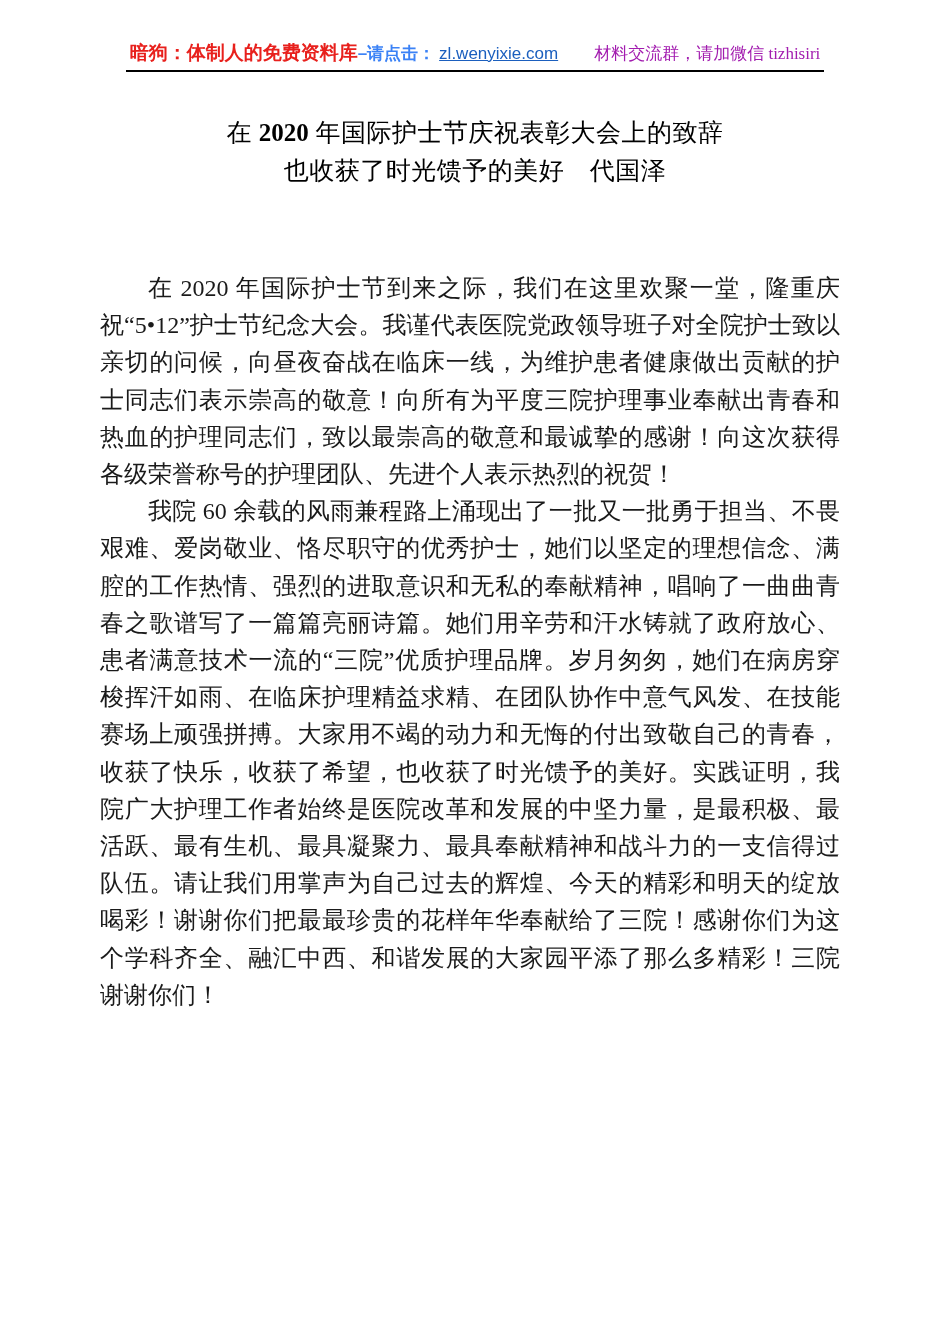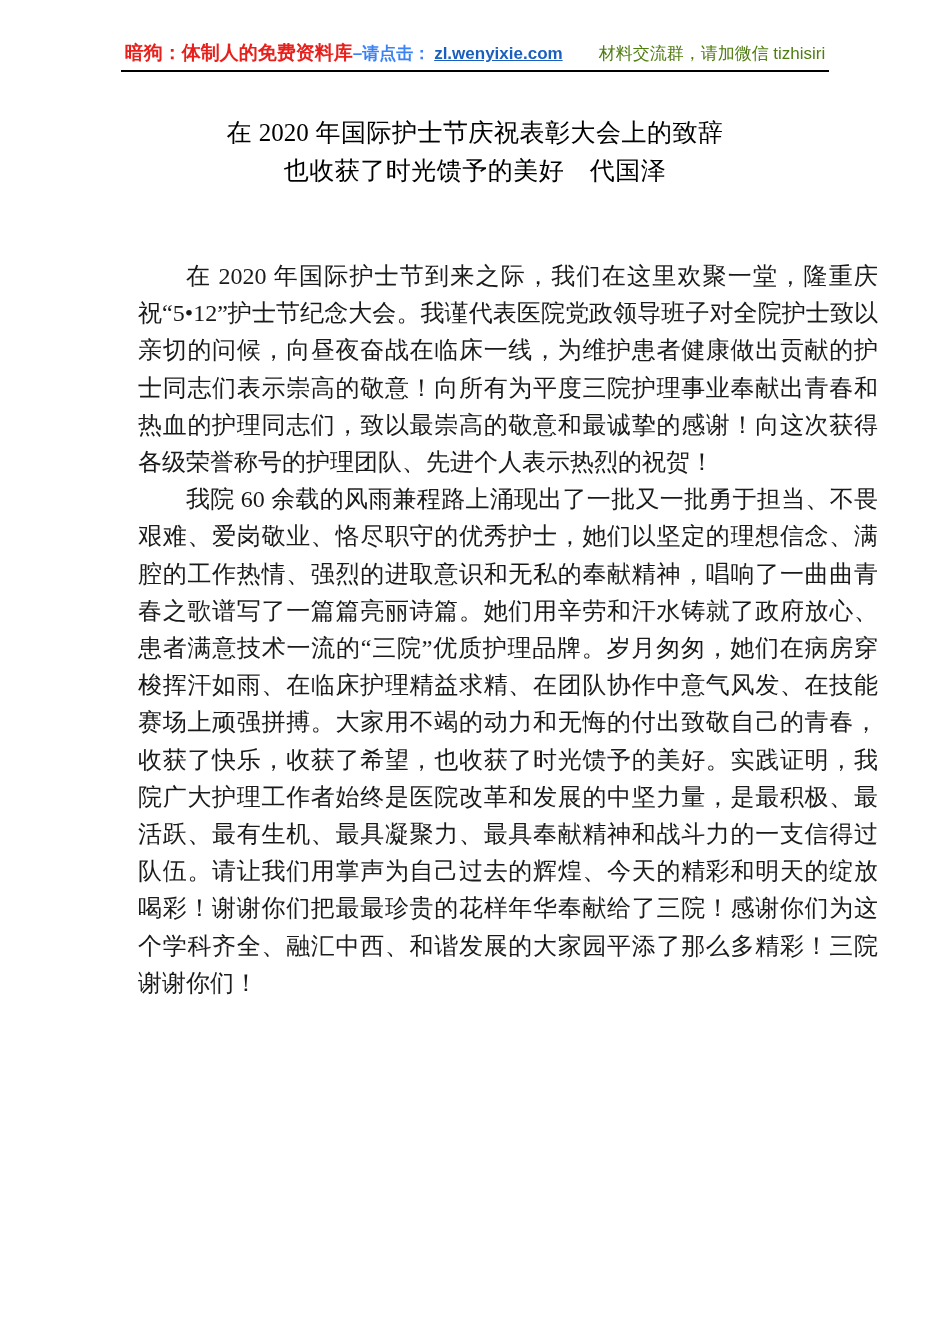--- a/index.html
+++ b/index.html
@@ -49,67 +49,66 @@
   .promo-black {
     color: #3b82f6;
     font-family: "Liberation Sans", "DejaVu Sans", sans-serif;
     font-size: 17px;
     font-weight: bold;
   }
   .promo-link {
     color: #1b5fbe;
     font-family: "Liberation Sans", "DejaVu Sans", sans-serif;
     font-size: 17px;
-    font-weight: bold;
+    font-weight: normal;
     text-decoration: underline;
   }
   .promo-gap {
     display: inline-block;
     width: 16px;
   }
   .promo-tail {
-    color: #4d7c0f;
-    font-family: Liberation Sans, sans-serif;
+    color: #a21caf;
+    font-family: Liberation Serif, serif;
     font-size: 17px;
     margin-left: 20px;
   }
 
   
   .title-block {
     position: absolute;
     left: 0;
     top: 114px;
     width: 950px;
     text-align: center;
   }
   .title-line {
     font-family: "Liberation Serif", "DejaVu Serif", serif;
     font-size: 25px;
     line-height: 38px;
     color: #000;
     letter-spacing: 0.5px;
   }
   .title-line .bold-num {
-    font-weight: normal;
+    font-weight: bold;
     letter-spacing: 0px;
   }
 
   
   .body-text {
     position: absolute;
     left: 100px;
-    top: 258px;
+    top: 270px;
     width: 740px;
     font-family: "Liberation Serif", "DejaVu Serif", serif;
     font-size: 24px;
     line-height: 37.2px;
     color: #1a1a1a;
     text-align: justify;
     text-justify: inter-ideograph;
-    margin-left: 38px;
   }
   .para {
     margin: 0;
     text-indent: 2em;
     text-align: justify;
     text-justify: inter-ideograph;
     word-break: break-all;
   }
 </style>
 </head>

